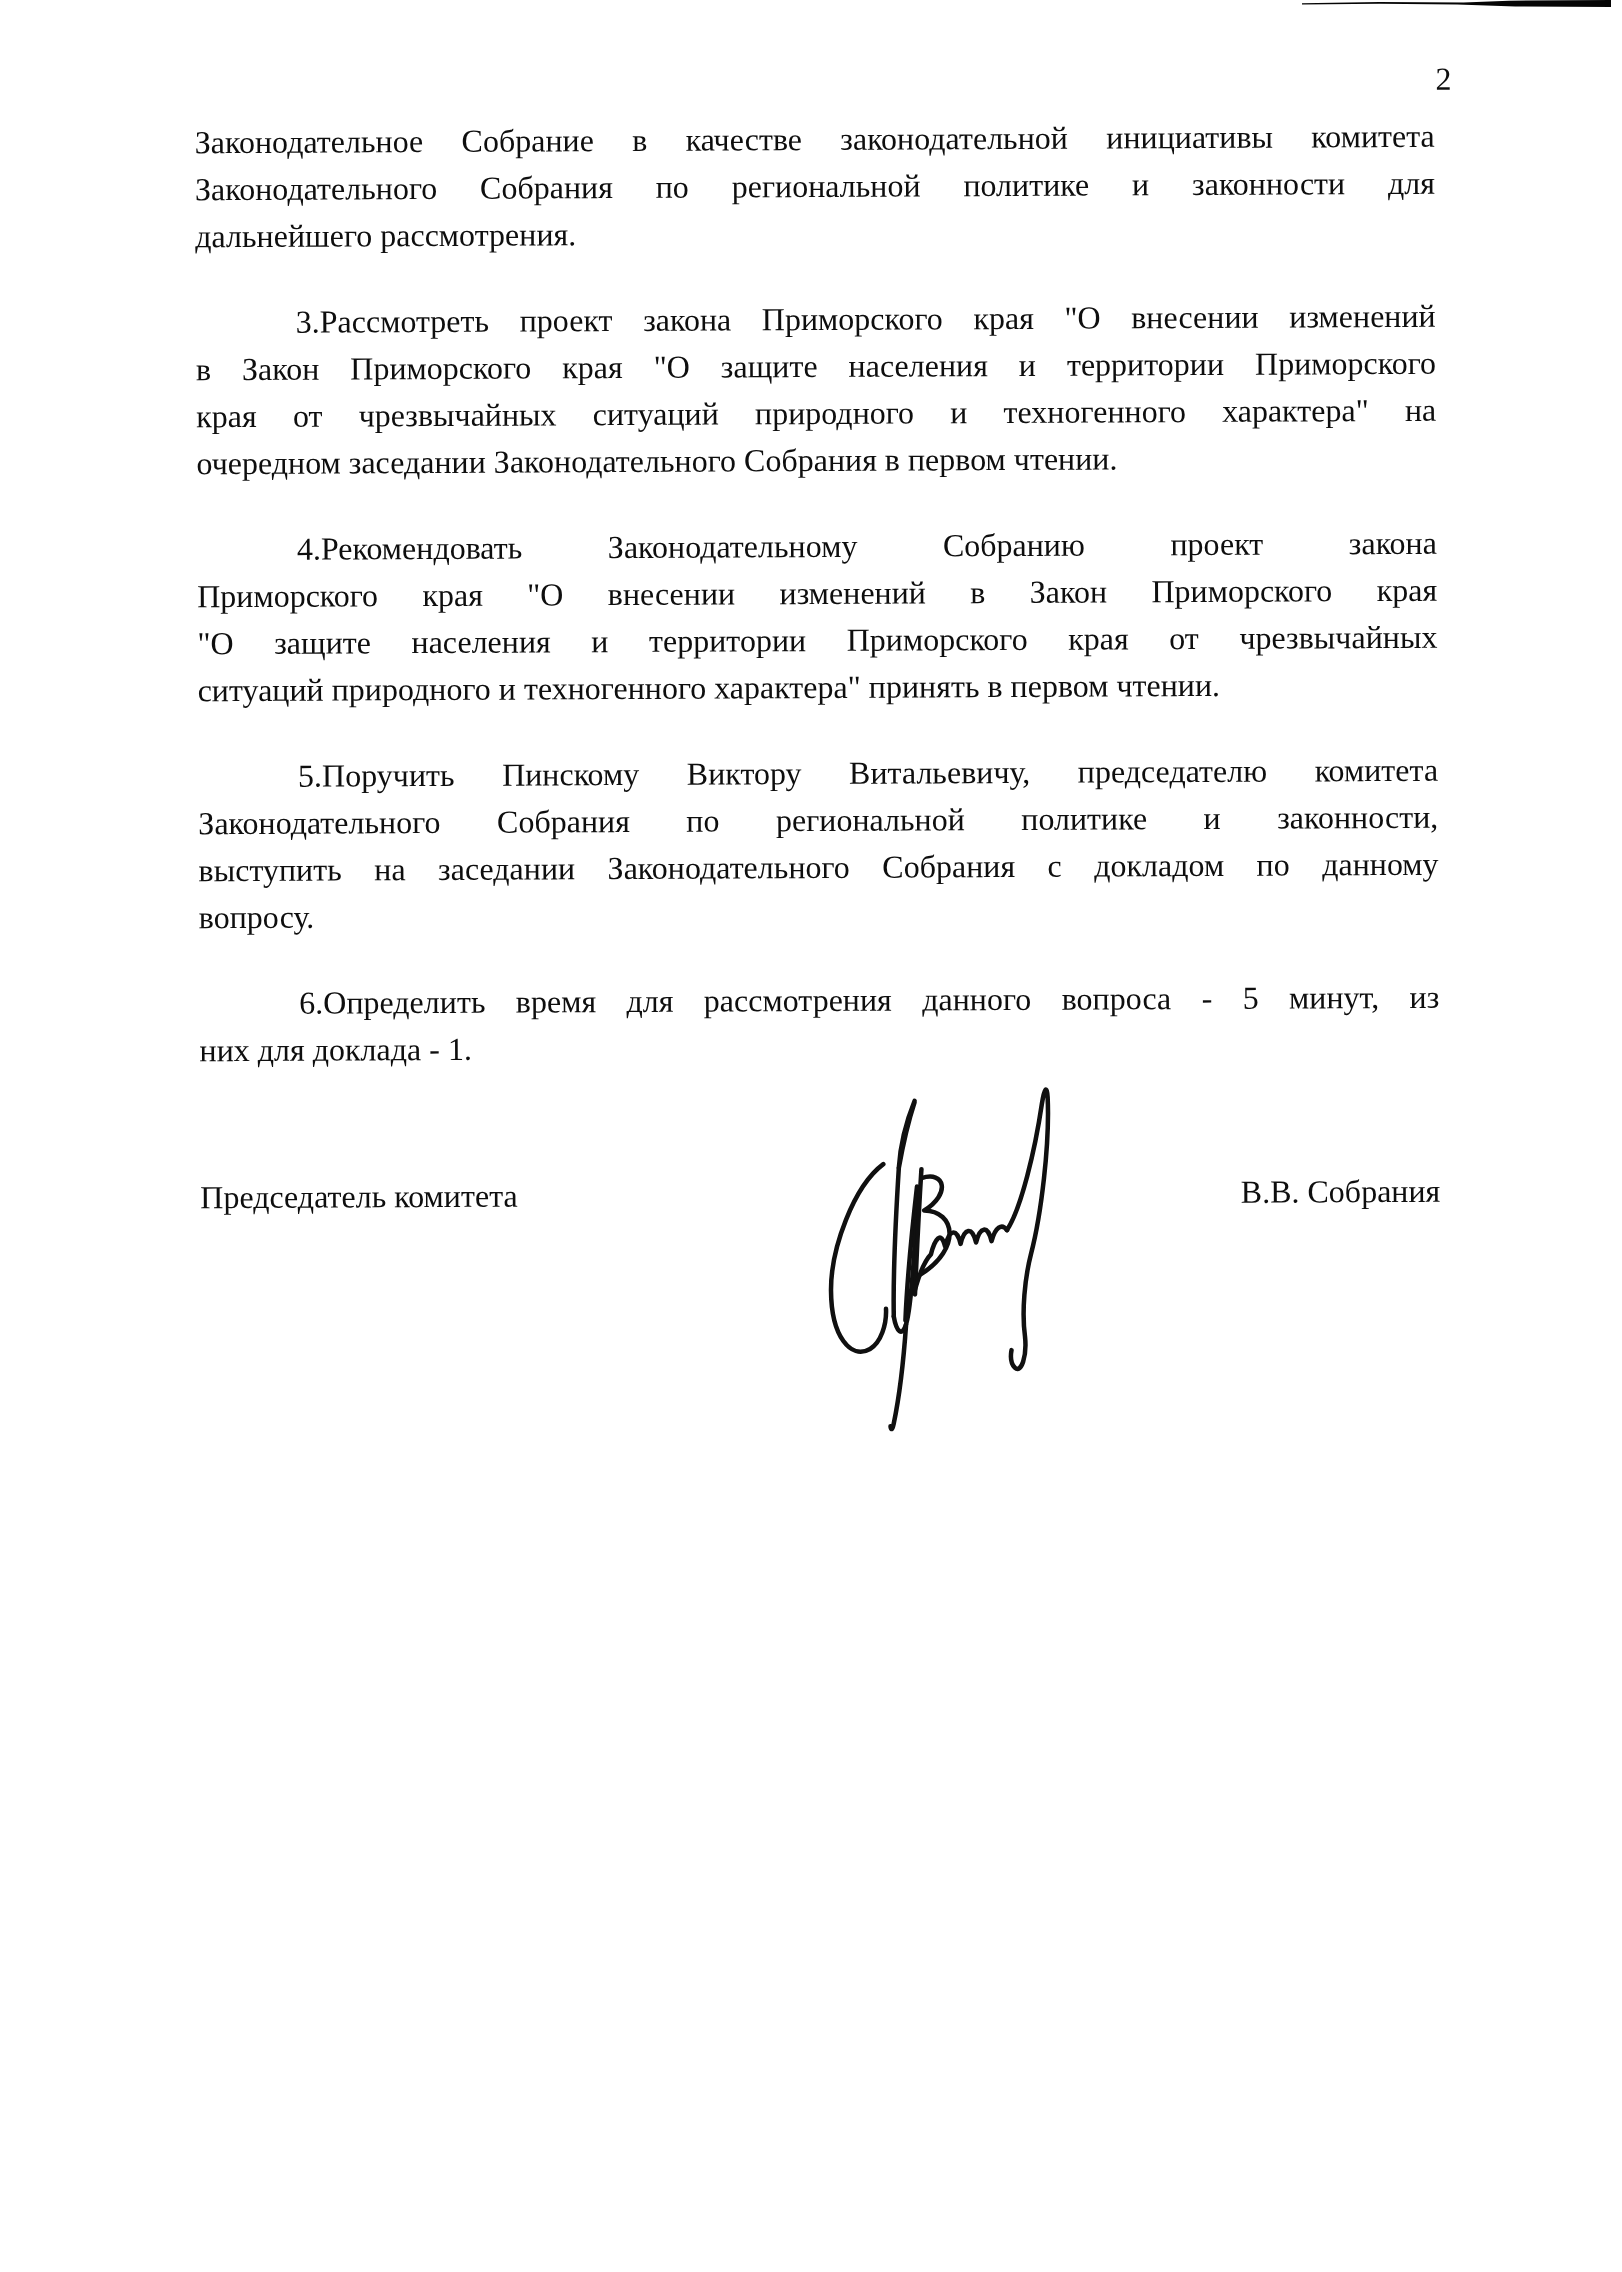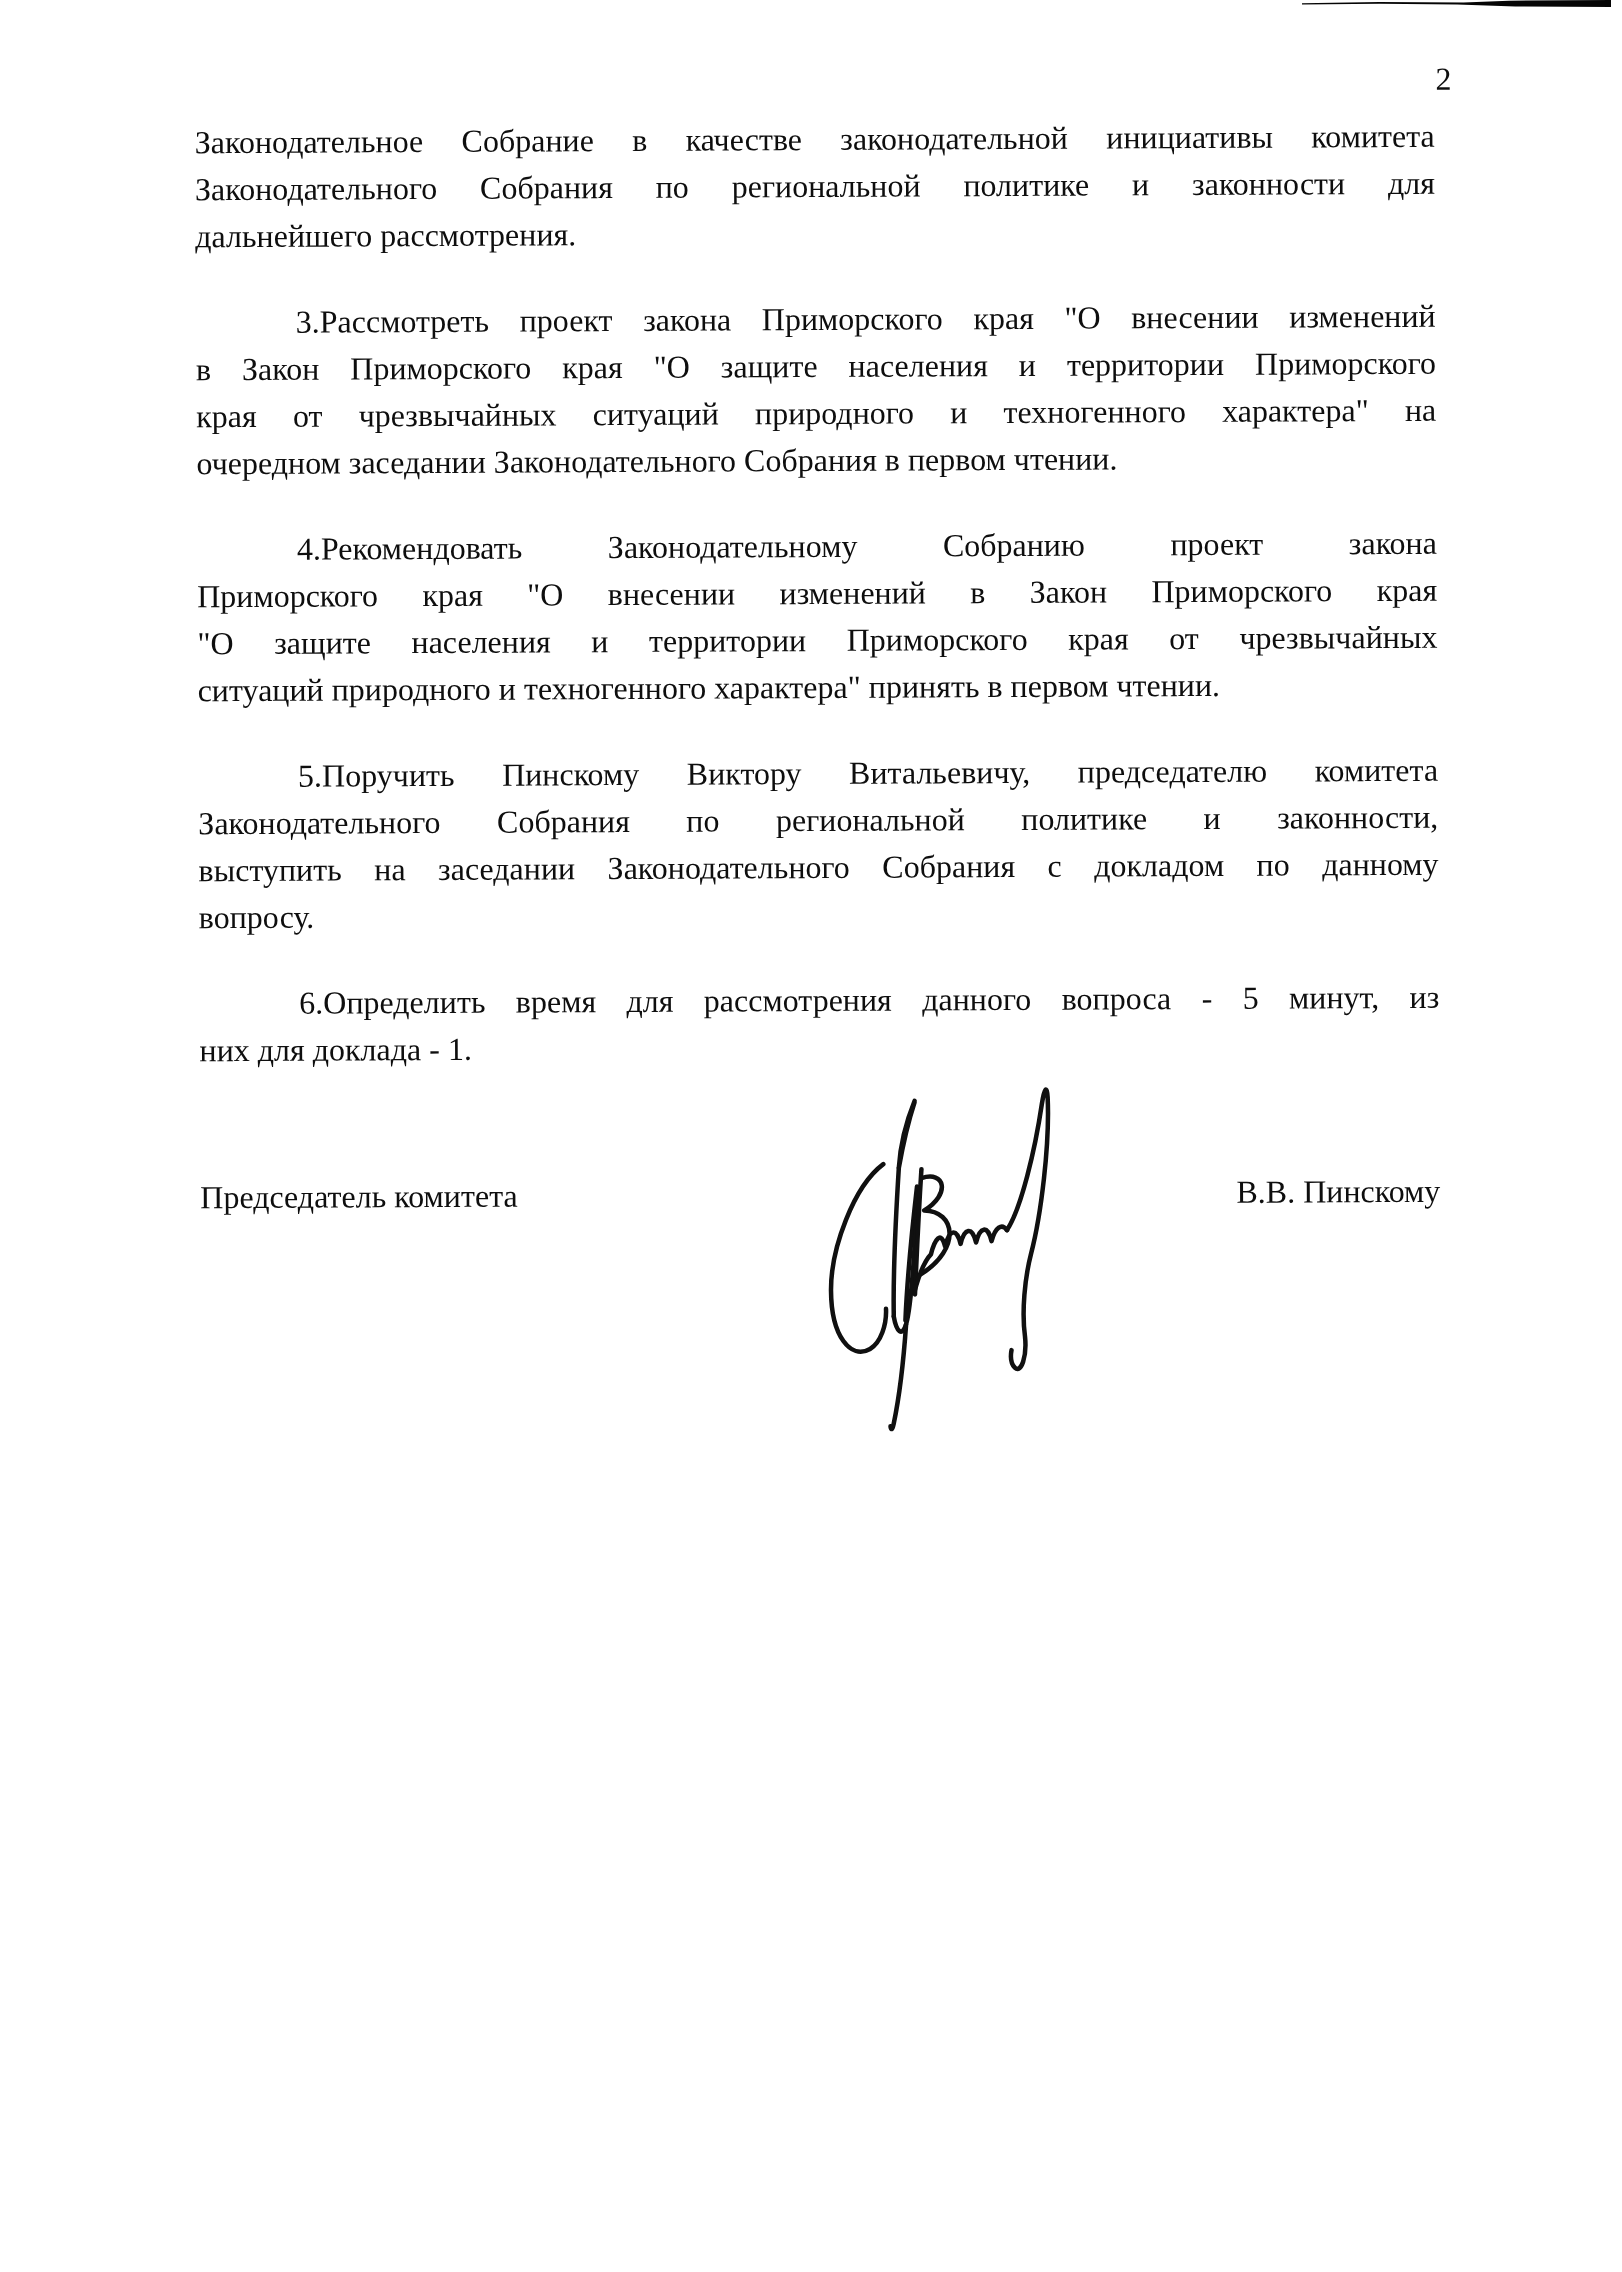--- a/index.html
+++ b/index.html
@@ -113,21 +113,21 @@
           <div class="line last">вопросу.</div>
         </div>
         <div class="para">
           <div class="line first-indent">6.Определить время для рассмотрения данного вопроса - 5 минут, из</div>
           <div class="line last">них для доклада - 1.</div>
         </div>
       </div>
 
     <div class="sig-row">
       <span class="sig-role">Председатель комитета</span>
-      <span class="sig-name">В.В. Пинскому</span>
+      <span class="sig-name">В.В. Собрания</span>
     </div>
 
     <svg class="signature-svg" viewBox="0 0 480 580" fill="none" aria-hidden="true">
       <g stroke="#101010" stroke-width="7" fill="none" stroke-linecap="round" stroke-linejoin="round">
 
         <path d="M118,160 C72,194 36,290 36,355 C36,426 66,463 96,446 C113,436 122,408 121,384"></path>
 
         <path d="M167,62 C153,96 144,134 142,166 C150,122 159,88 167,64"></path>
 
         <path d="M142,166 C137,240 132,320 133,396"></path>

